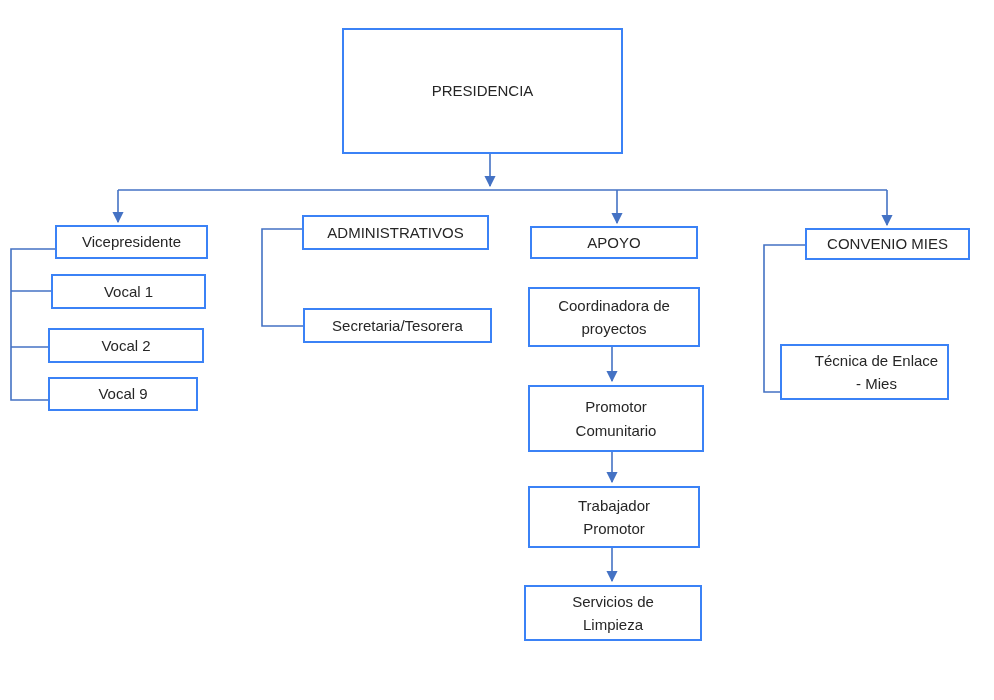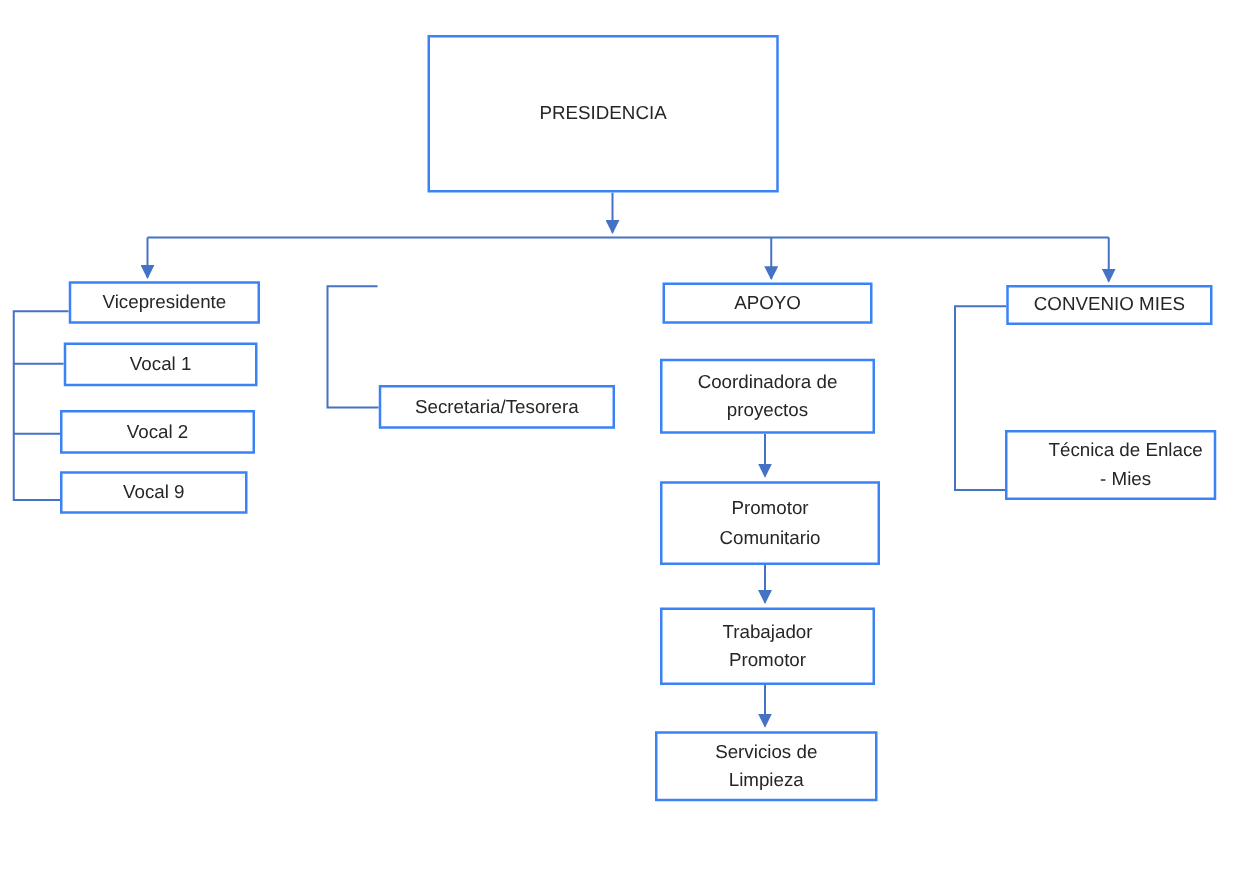--- a/index.html
+++ b/index.html
@@ -47,21 +47,21 @@
   #n-vocal2           { left: 48px;  top: 328px; width: 156px; height: 35px; }
   #n-vocal3           { left: 48px;  top: 377px; width: 150px; height: 34px; }
   #n-administrativos  { left: 302px; top: 215px; width: 187px; height: 35px; }
   #n-secretaria       { left: 303px; top: 308px; width: 189px; height: 35px; }
   #n-apoyo            { left: 530px; top: 226px; width: 168px; height: 33px; }
   #n-coordinadora     { left: 528px; top: 287px; width: 172px; height: 60px; }
   #n-promotor         { left: 528px; top: 385px; width: 176px; height: 67px; }
   #n-trabajador       { left: 528px; top: 486px; width: 172px; height: 62px; }
   #n-servicios        { left: 524px; top: 585px; width: 178px; height: 56px; }
   #n-convenio         { left: 805px; top: 228px; width: 165px; height: 32px; }
-  #n-tecnica          { left: 804px; top: 344px; width: 169px; height: 56px; padding-left: 24px; }
+  #n-tecnica          { left: 780px; top: 344px; width: 169px; height: 56px; padding-left: 24px; }
 </style>
 </head>
 <body>
 
 <div class="canvas">
 
   <svg class="connectors" width="994" height="700" viewBox="0 0 994 700" xmlns="http://www.w3.org/2000/svg">
     <defs>
       <marker id="arrow" viewBox="0 0 10 10" refX="9" refY="5" markerWidth="7" markerHeight="7" orient="auto-start-reverse">
         <path d="M0,0 L10,5 L0,10 z" fill="#4472C4"></path>
@@ -102,20 +102,23 @@
   </div>
 
   <div class="node" id="n-vocal2">
     <span class="node-label">Vocal 2</span>
   </div>
 
   <div class="node" id="n-vocal3">
     <span class="node-label">Vocal 9</span>
   </div>
 
+  <div class="node" id="n-administrativos">
+    <span class="node-label">ADMINISTRATIVOS</span>
+  </div>
 
   <div class="node" id="n-secretaria">
     <span class="node-label">Secretaria/Tesorera</span>
   </div>
 
   <div class="node" id="n-apoyo">
     <span class="node-label">APOYO</span>
   </div>
 
   <div class="node" id="n-coordinadora">

